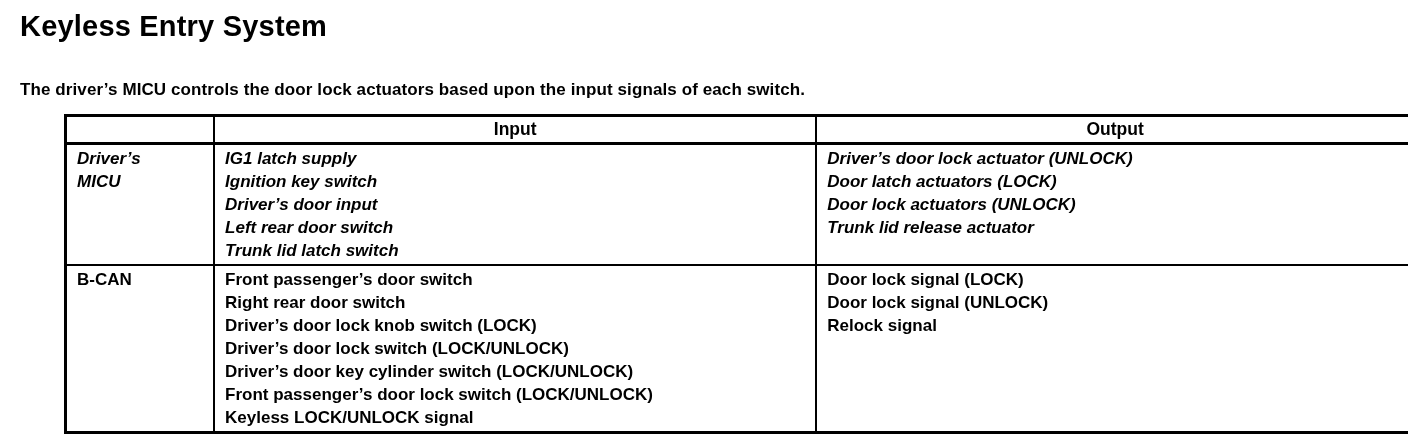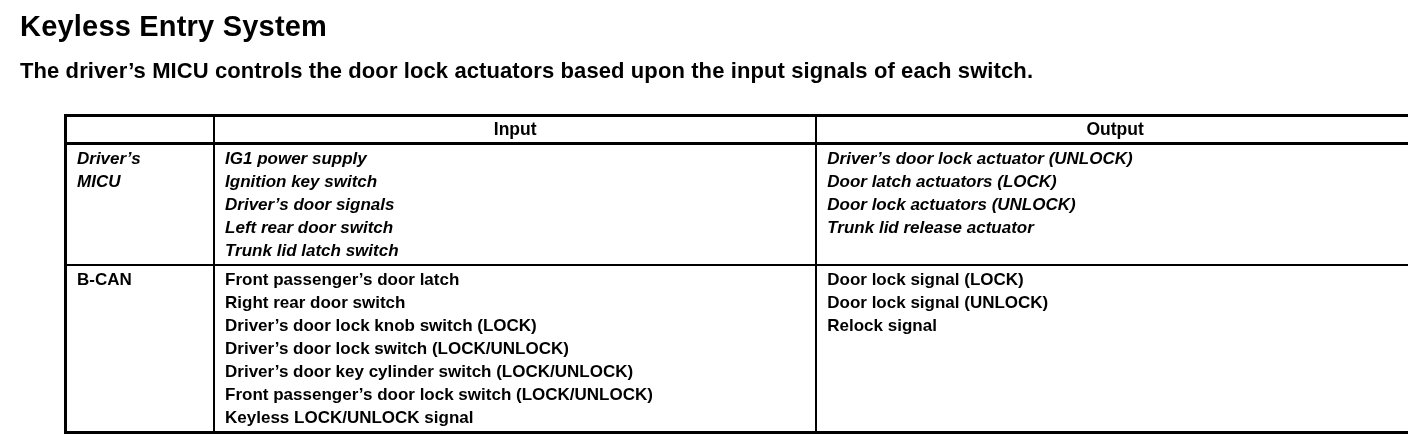--- a/index.html
+++ b/index.html
@@ -25,22 +25,22 @@
     left: 20px;
     top: 10px;
     font-size: 29px;
     font-weight: bold;
     letter-spacing: 0.2px;
   }
   .intro-text {
     margin: 0;
     position: absolute;
     left: 20px;
-    top: 58px;
-    font-size: 22px;
+    top: 80px;
+    font-size: 17px;
     font-weight: bold;
     letter-spacing: 0.1px;
   }
   table.io-table {
     position: absolute;
     left: 28px;
     top: 114px;
     border-collapse: collapse;
     table-layout: fixed;
     width: 1352px;
@@ -96,39 +96,39 @@
         <th>Output</th>
       </tr>
     </thead>
     <tbody>
       <tr class="body-row-1">
         <td>
             <div class="line">Driver’s</div>
             <div class="line">MICU</div>
           </td>
         <td>
-            <div class="line">IG1 power supply</div>
+            <div class="line">IG1 latch supply</div>
             <div class="line">Ignition key switch</div>
-            <div class="line">Driver’s door signals</div>
+            <div class="line">Driver’s door input</div>
             <div class="line">Left rear door switch</div>
             <div class="line">Trunk lid latch switch</div>
           </td>
         <td>
             <div class="line">Driver’s door lock actuator (UNLOCK)</div>
             <div class="line">Door latch actuators (LOCK)</div>
             <div class="line">Door lock actuators (UNLOCK)</div>
             <div class="line">Trunk lid release actuator</div>
           </td>
       </tr>
       <tr class="body-row-2">
         <td>
             <div class="line">B-CAN</div>
           </td>
         <td>
-            <div class="line">Front passenger’s door latch</div>
+            <div class="line">Front passenger’s door switch</div>
             <div class="line">Right rear door switch</div>
             <div class="line">Driver’s door lock knob switch (LOCK)</div>
             <div class="line">Driver’s door lock switch (LOCK/UNLOCK)</div>
             <div class="line">Driver’s door key cylinder switch (LOCK/UNLOCK)</div>
             <div class="line">Front passenger’s door lock switch (LOCK/UNLOCK)</div>
             <div class="line">Keyless LOCK/UNLOCK signal</div>
           </td>
         <td>
             <div class="line">Door lock signal (LOCK)</div>
             <div class="line">Door lock signal (UNLOCK)</div>

